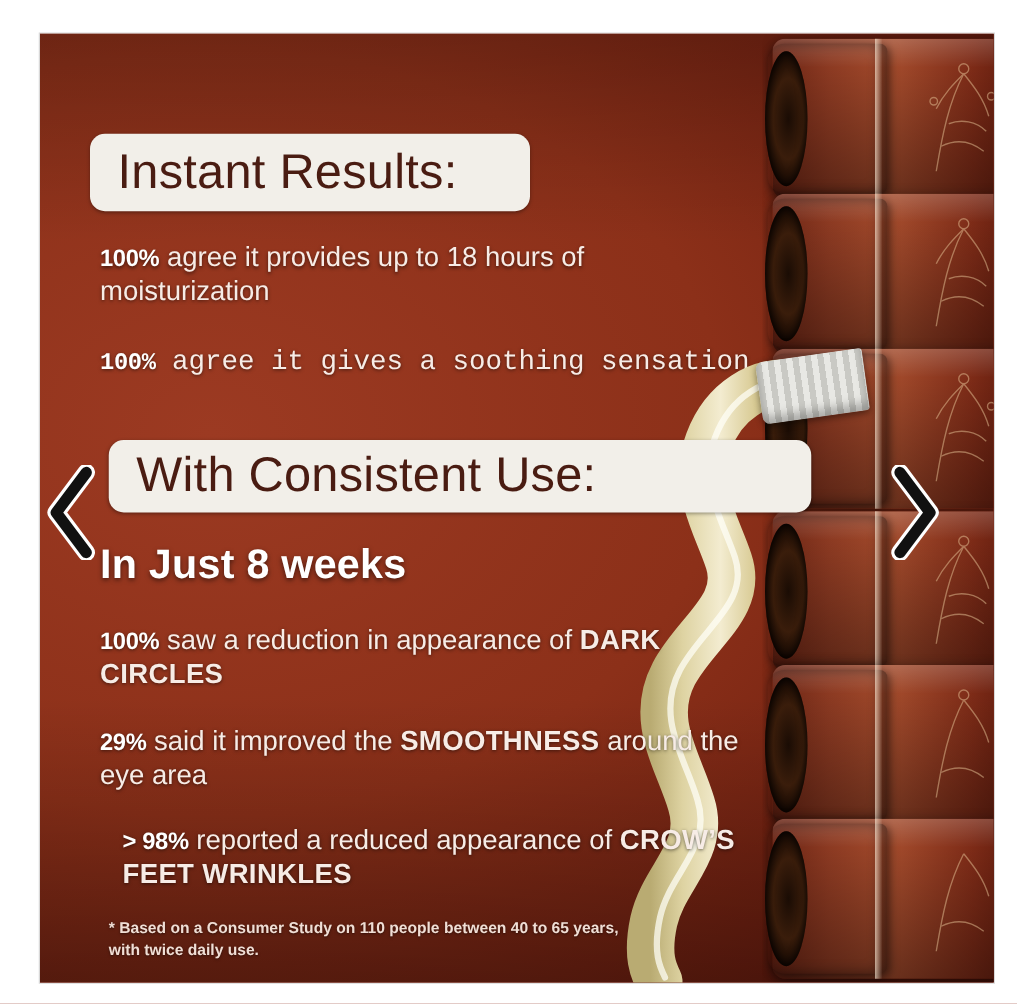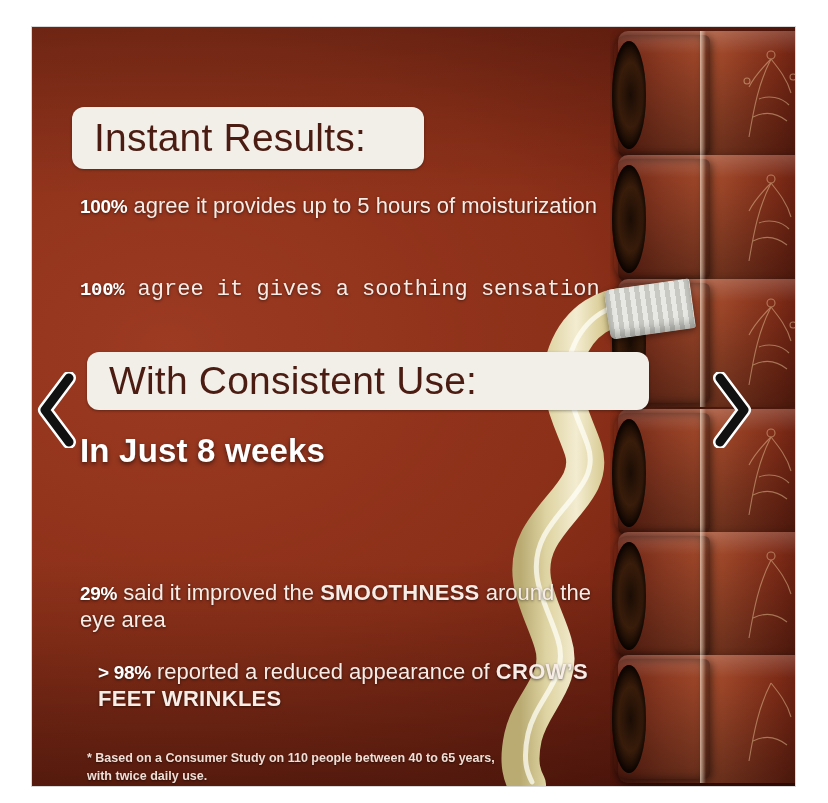--- a/index.html
+++ b/index.html
@@ -127,21 +127,21 @@
     position:absolute; left:48px; top:405px;
     color:#ffffff; font-size:33px; font-weight:bold;
     text-shadow:0 2px 4px rgba(0,0,0,.55);
     letter-spacing:.2px;
   }
   #stat-3{ left:48px; top:472px; }
   #stat-4{ left:48px; top:553px; }
   #stat-5{ left:48px; top:632px;margin-left:18px; }
 
   #footnote{
-    position:absolute; left:55px; top:722px; width:430px;
+    position:absolute; left:55px; top:706px; width:430px;
     color:#f0ded5; font-size:12.5px; font-weight:bold;
     line-height:1.45; text-shadow:0 1px 2px rgba(0,0,0,.5);
   }
 
   
   .arrow{
     position:absolute;
     width:46px; height:76px;
     cursor:pointer;
     z-index:30;
@@ -238,21 +238,21 @@
             <path d="M52 22 C60 32 68 42 72 56"></path>
           <path d="M34 80 C46 74 58 76 68 84"></path>
         </g>
       </svg>
     </div>
   </div>
 
   <div class="banner" id="banner-instant">Instant Results:</div>
 
   <div class="stat-block" id="stat-1">
-    <span class="stat-num">100%</span><span class="stat-txt"> agree it provides up to 5 hours of moisturization</span>
+    <span class="stat-num">100%</span><span class="stat-txt"> agree it provides up to 18 hours of moisturization</span>
   </div>
 
   <div class="stat-block" id="stat-2">
     <span class="stat-num">100%</span><span class="stat-txt"> agree it gives a soothing sensation</span>
   </div>
 
   <div class="cream-swirl">
     <svg viewBox="0 0 200 510" width="200" height="510">
       <defs>
         <linearGradient id="creamG" x1="0" y1="0" x2="1" y2="0">
@@ -270,20 +270,23 @@
                C108 208 70 228 52 262 C32 300 56 332 66 366
                C78 404 44 424 36 460 C30 488 36 500 40 508" fill="none" stroke="rgba(255,255,248,.72)" stroke-width="5" stroke-linecap="round" transform="translate(5,-3)"></path>
     </svg>
     <div class="nozzle"></div>
   </div>
 
   <div class="banner" id="banner-consistent">With Consistent Use:</div>
 
   <div id="subhead-weeks">In Just 8 weeks</div>
 
+  <div class="stat-block" id="stat-3">
+    <span class="stat-num">100%</span><span class="stat-txt"> saw a reduction in appearance of </span><span class="stat-caps">DARK CIRCLES</span>
+  </div>
 
   <div class="stat-block" id="stat-4">
     <span class="stat-num">29%</span><span class="stat-txt"> said it improved the </span><span class="stat-caps">SMOOTHNESS</span><span class="stat-txt"> around the eye area</span>
   </div>
 
   <div class="stat-block" id="stat-5">
     <span class="stat-num">&gt; 98%</span><span class="stat-txt"> reported a reduced appearance of </span><span class="stat-caps">CROW’S FEET WRINKLES</span>
   </div>
 
   <div id="footnote">* Based on a Consumer Study on 110 people between 40 to 65 years, with twice daily use.</div>

